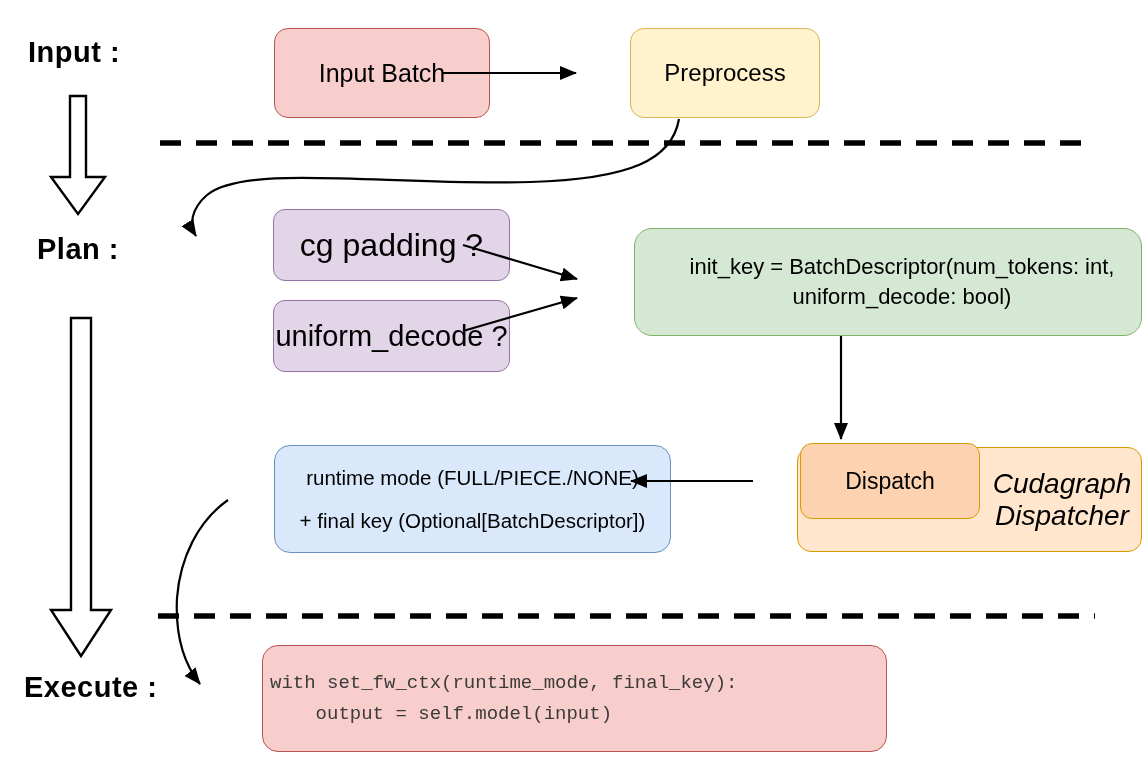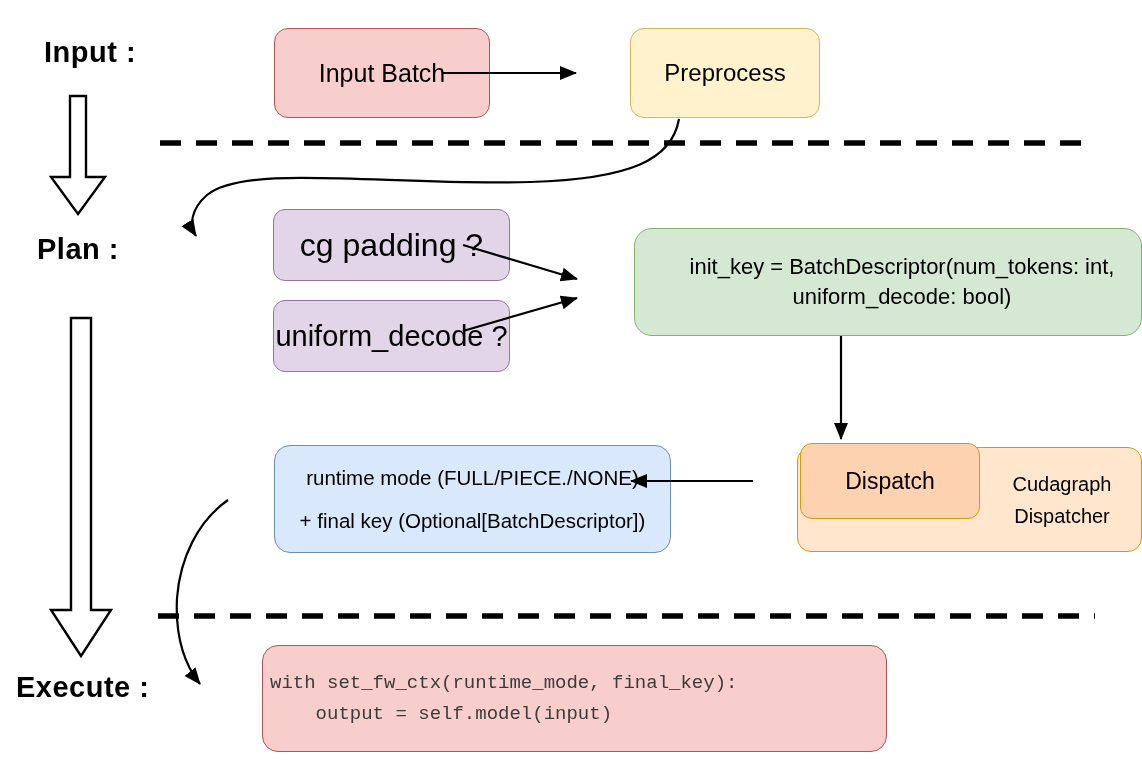--- a/index.html
+++ b/index.html
@@ -40,41 +40,41 @@
   .node span{display:block;}
   #node-input-batch{left:227px;top:28px;width:216px;height:90px;border-radius:14px;font-size:25px;}
   #node-preprocess{left:583px;top:28px;width:190px;height:90px;border-radius:14px;font-size:24px;}
   #node-cg-padding{left:226px;top:209px;width:237px;height:72px;border-radius:12px;font-size:32px;}
   #node-uniform-decode{left:226px;top:300px;width:237px;height:72px;border-radius:12px;font-size:29px;}
   #node-init-key{left:587px;top:228px;width:508px;height:108px;border-radius:18px;font-size:22px;line-height:30px;padding-left:28px;}
   #node-cudagraph{left:750px;top:447px;width:345px;height:105px;border-radius:14px;z-index:3;}
   #cudagraph-label{
     position:absolute;left:188px;top:0;width:152px;height:100%;
     display:flex;align-items:center;justify-content:center;text-align:center;
-    font-size:20px;line-height:32px;
+    font-size:28px;line-height:32px;font-style:italic;
   }
   #node-dispatch{left:753px;top:443px;width:180px;height:76px;border-radius:12px;font-size:23px;z-index:4;}
   #node-runtime{left:227px;top:445px;width:397px;height:108px;border-radius:16px;font-size:20.5px;line-height:31px;gap:12px;}
   #node-code{
     left:215px;top:645px;width:625px;height:107px;border-radius:16px;
     align-items:flex-start;justify-content:center;text-align:left;
     font-family:"Liberation Mono","DejaVu Sans Mono",monospace;
     font-size:19px;line-height:31px;color:#3b3b3b;
     padding-left:7px;
   }
   #node-code span{white-space:pre;}
 </style>
 </head>
 <body>
 
 <div id="canvas">
 
-  <div class="stage-label" style="left:28px;top:36px;margin-left:16px;">Input :</div>
+  <div class="stage-label" style="left:28px;top:36px;">Input :</div>
   <div class="stage-label" style="left:37px;top:233px;">Plan :</div>
-  <div class="stage-label" style="left:16px;top:671px;">Execute :</div>
+  <div class="stage-label" style="left:24px;top:671px;">Execute :</div>
 
   <div class="node" id="node-input-batch" style="background: rgb(248, 206, 204); border-color: rgb(184, 84, 80);">
     <span>Input Batch</span>
   </div>
 
   <div class="node" id="node-preprocess" style="background: rgb(255, 242, 204); border-color: rgb(214, 182, 86);">
     <span>Preprocess</span>
   </div>
 
   <div class="node" id="node-cg-padding" style="background: rgb(225, 213, 231); border-color: rgb(150, 115, 166);">

